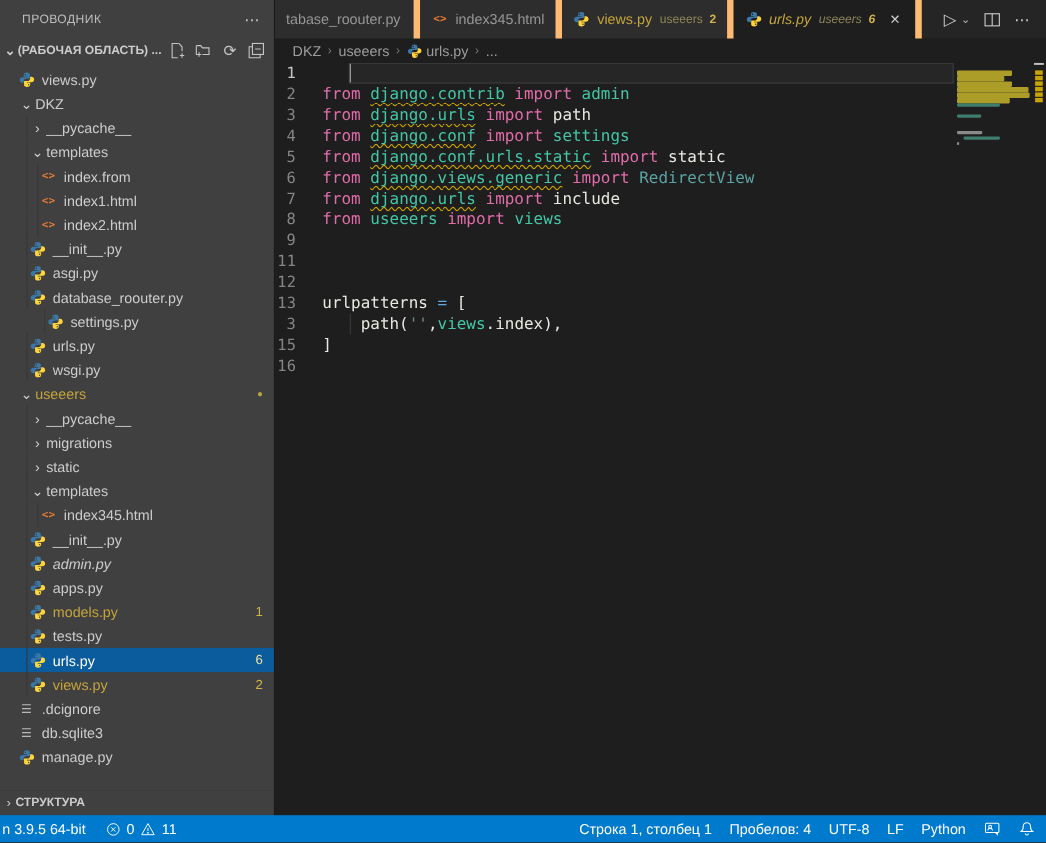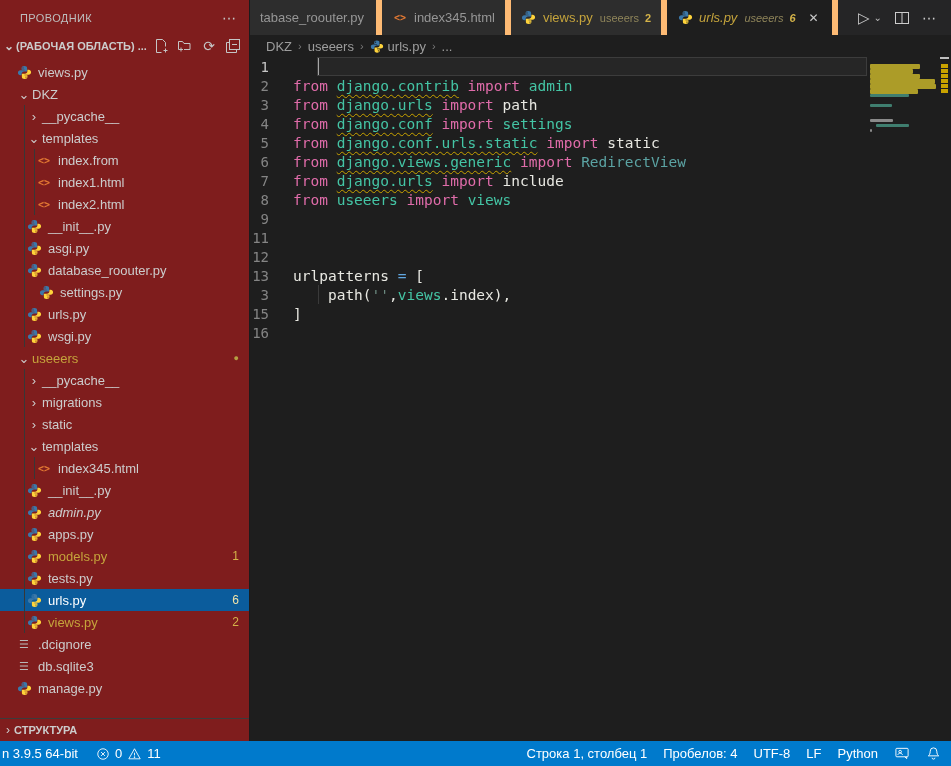--- a/index.html
+++ b/index.html
@@ -2,21 +2,21 @@
 <html style="--statusbar: #007acc; --selection: #0b5c9c; --warning-text: #c5a43c; --badge-text: #d4b349; --keyword: #e06caa; --module: #44c5a5; --class-muted: #5ba3a3; --plain: #e8e8e2; --string-dim: #6b8a80; --operator: #61a7e0; --squiggle: #c9a300; --minimap-warning: #ac9c28;"><head>
 <meta charset="utf-8">
 <style>
   * { margin:0; padding:0; box-sizing:border-box; }
   html,body { width:951px; height:766px; overflow:hidden; background:#1e1e1e;
               font-family:"Liberation Sans", sans-serif; }
   #root { position:relative; width:951px; height:766px; display:flex; flex-direction:column; }
   .main { flex:1; display:flex; min-height:0; }
 
   
-  .sidebar { width:250px; background:#7f1d1d; display:flex; flex-direction:column;
+  .sidebar { width:250px; background:#404040; display:flex; flex-direction:column;
              border-right:1px solid #1b1b1c; color:#cccccc; }
   .sb-title { height:35px; display:flex; align-items:center; padding:0 12px 0 20px;
               font-size:11px; color:#bdbdbd; letter-spacing:.4px; }
   .sb-title .more { margin-left:auto; color:#c5c5c5; font-size:14px; letter-spacing:1px; cursor:pointer; }
   .ws-header { height:22px; display:flex; align-items:center; padding:0 8px 0 4px;
                font-size:11px; font-weight:bold; color:#cccccc; }
   .ws-header .twist { font-size:12px; margin-right:2px; transform:rotate(0deg); }
   .ws-actions { margin-left:auto; display:flex; gap:8px; align-items:center; }
   .ws-actions svg, .ws-actions span { width:16px; height:16px; display:block; color:#c5c5c5; }
   .ws-actions .uni { font-size:14px; font-weight:normal; line-height:16px; text-align:center; }
@@ -204,21 +204,21 @@
           <div class="row" style="padding-left: 26px;">
             <span class="guide" style="left: 24px;"></span>
             <span class="ficon">
               <svg width="15" height="15" viewBox="0 0 16 16">
                 <path fill="#3b77a8" d="M7.9 1c-2 0-3 .8-3 2.1V5h3.2v.6H3.6C2.1 5.6 1 6.6 1 8.2c0 1.6 1.1 2.7 2.6 2.7h1.3V9.3c0-1.4 1.2-2.5 2.6-2.5h3.3V3.1C10.8 1.8 9.9 1 7.9 1zM6.4 2.4a.7.7 0 110 1.4.7.7 0 010-1.4z"></path>
                 <path fill="#ffd43b" d="M8.1 15c2 0 3-.8 3-2.1V11H7.9v-.6h4.5c1.5 0 2.6-1 2.6-2.6 0-1.6-1.1-2.7-2.6-2.7h-1.3v1.6c0 1.4-1.2 2.5-2.6 2.5H5.2v3.7C5.2 14.2 6.1 15 8.1 15zm1.5-1.4a.7.7 0 110-1.4.7.7 0 010 1.4z"></path>
               </svg>
             </span>
             <span class="label">database_roouter.py</span>
           </div>
-          <div class="row" style="padding-left: 38px;">
+          <div class="row" style="padding-left: 26px; margin-left: 16px;">
             <span class="guide" style="left: 24px;"></span>
             <span class="ficon">
               <svg width="15" height="15" viewBox="0 0 16 16">
                 <path fill="#3b77a8" d="M7.9 1c-2 0-3 .8-3 2.1V5h3.2v.6H3.6C2.1 5.6 1 6.6 1 8.2c0 1.6 1.1 2.7 2.6 2.7h1.3V9.3c0-1.4 1.2-2.5 2.6-2.5h3.3V3.1C10.8 1.8 9.9 1 7.9 1zM6.4 2.4a.7.7 0 110 1.4.7.7 0 010-1.4z"></path>
                 <path fill="#ffd43b" d="M8.1 15c2 0 3-.8 3-2.1V11H7.9v-.6h4.5c1.5 0 2.6-1 2.6-2.6 0-1.6-1.1-2.7-2.6-2.7h-1.3v1.6c0 1.4-1.2 2.5-2.6 2.5H5.2v3.7C5.2 14.2 6.1 15 8.1 15zm1.5-1.4a.7.7 0 110-1.4.7.7 0 010 1.4z"></path>
               </svg>
             </span>
             <span class="label">settings.py</span>
           </div>
           <div class="row" style="padding-left: 26px;">

